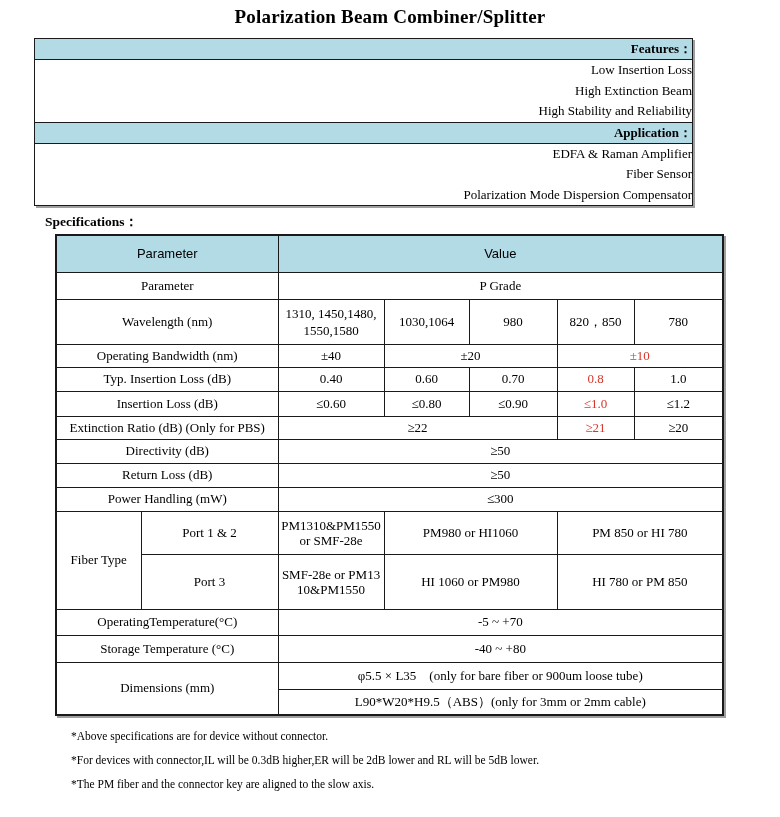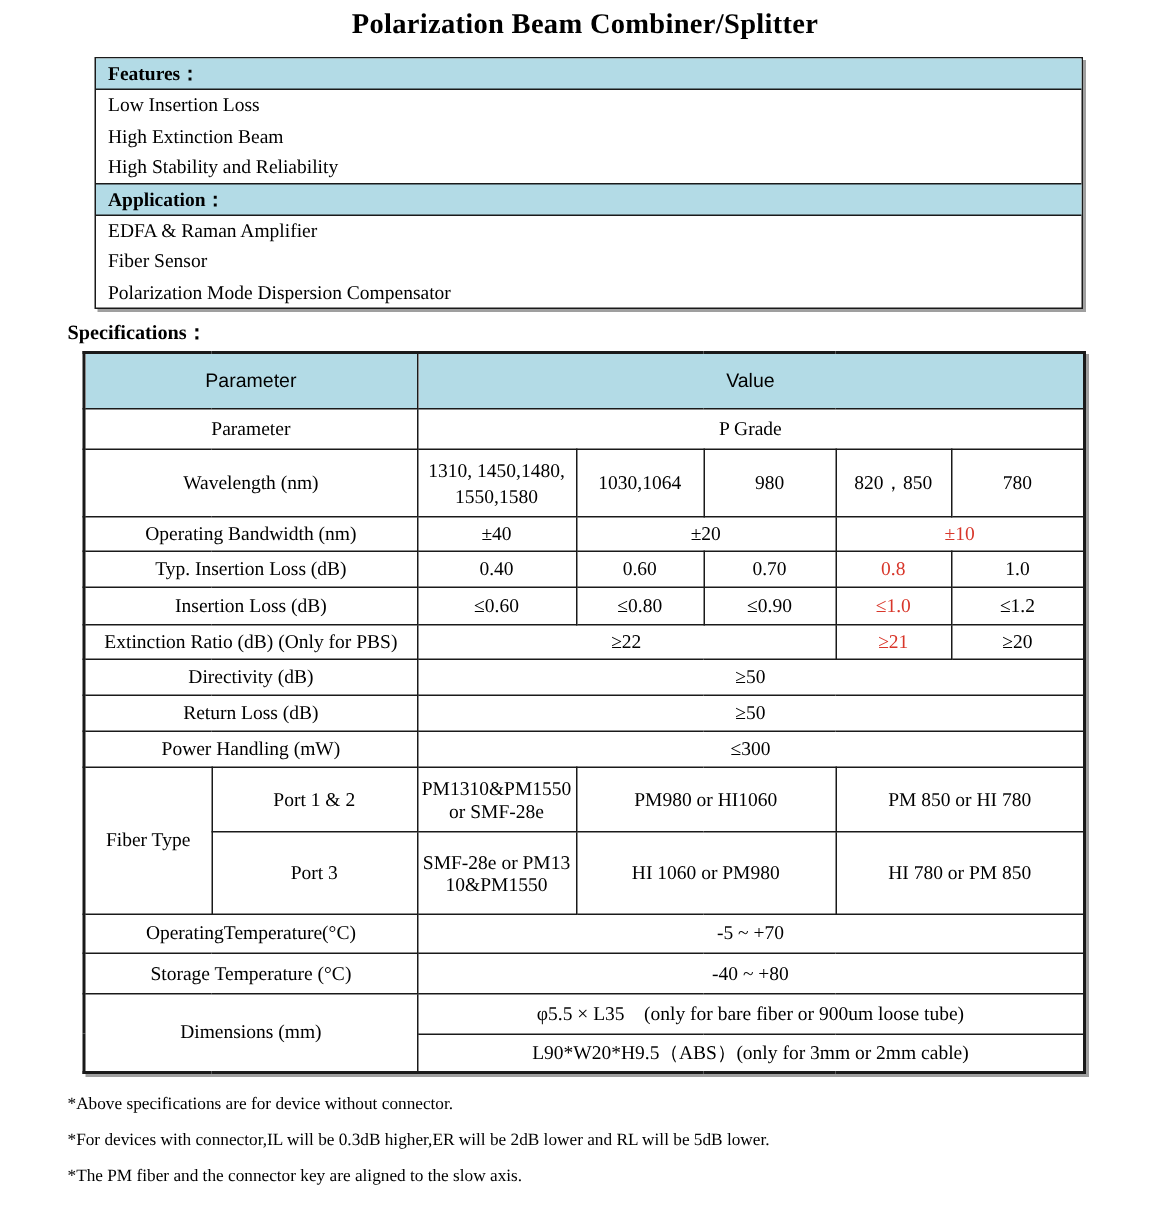--- a/index.html
+++ b/index.html
@@ -17,25 +17,26 @@
   }
   .page-title{
     margin:6px 0 10px 0;
     text-align:center;
     font-size:19px;
     font-weight:bold;
     letter-spacing:.2px;
   }
   
   .feat-box{
-    margin-left:63px;
+    margin-left:34px;
     width:657px;
     border:1.5px solid var(--line);
     box-shadow:2px 2px 0 #9f9f9f;
     font-size:13px;
+    text-align:right;
   }
   .band{
     background:var(--header-bg);
     font-weight:bold;
     padding:2px 0 2px 8px;
     border-top:1px solid var(--line);
     border-bottom:1px solid var(--line);
     height:16px;line-height:16px;
   }
   .band.first{border-top:none;}
@@ -78,21 +79,21 @@
   td.red{color:var(--accent-red);}
   td.pre{white-space:pre-line;line-height:17px;}
   tr.r0{height:37px;} tr.r1{height:27px;} tr.r2{height:45px;}
   tr.r3{height:23px;} tr.r4{height:24px;} tr.r5{height:25px;padding-left:34px;}
   tr.r6{height:23px;} tr.r7{height:24px;} tr.r8{height:24px;}
   tr.r9{height:24px;} tr.r10{height:43px;} tr.r11{height:55px;}
   tr.r12{height:26px;} tr.r13{height:27px;} tr.r14{height:27px;padding-left:20px;}
   tr.r15{height:26px;}
   
   .footnotes{margin:8px 0 0 45px;font-size:11.5px;}
-  .footnotes div{height:24px;line-height:24px;}
+  .footnotes div{height:24px;line-height:24px;margin-left:26px;}
 </style>
 </head>
 <body>
 
 <div class="page-title">Polarization Beam Combiner/Splitter</div>
 
 <div class="feat-box">
   <div class="band first">Features：</div>
   <div class="feat-item">Low Insertion Loss</div>
   <div class="feat-item">High Extinction Beam</div>

